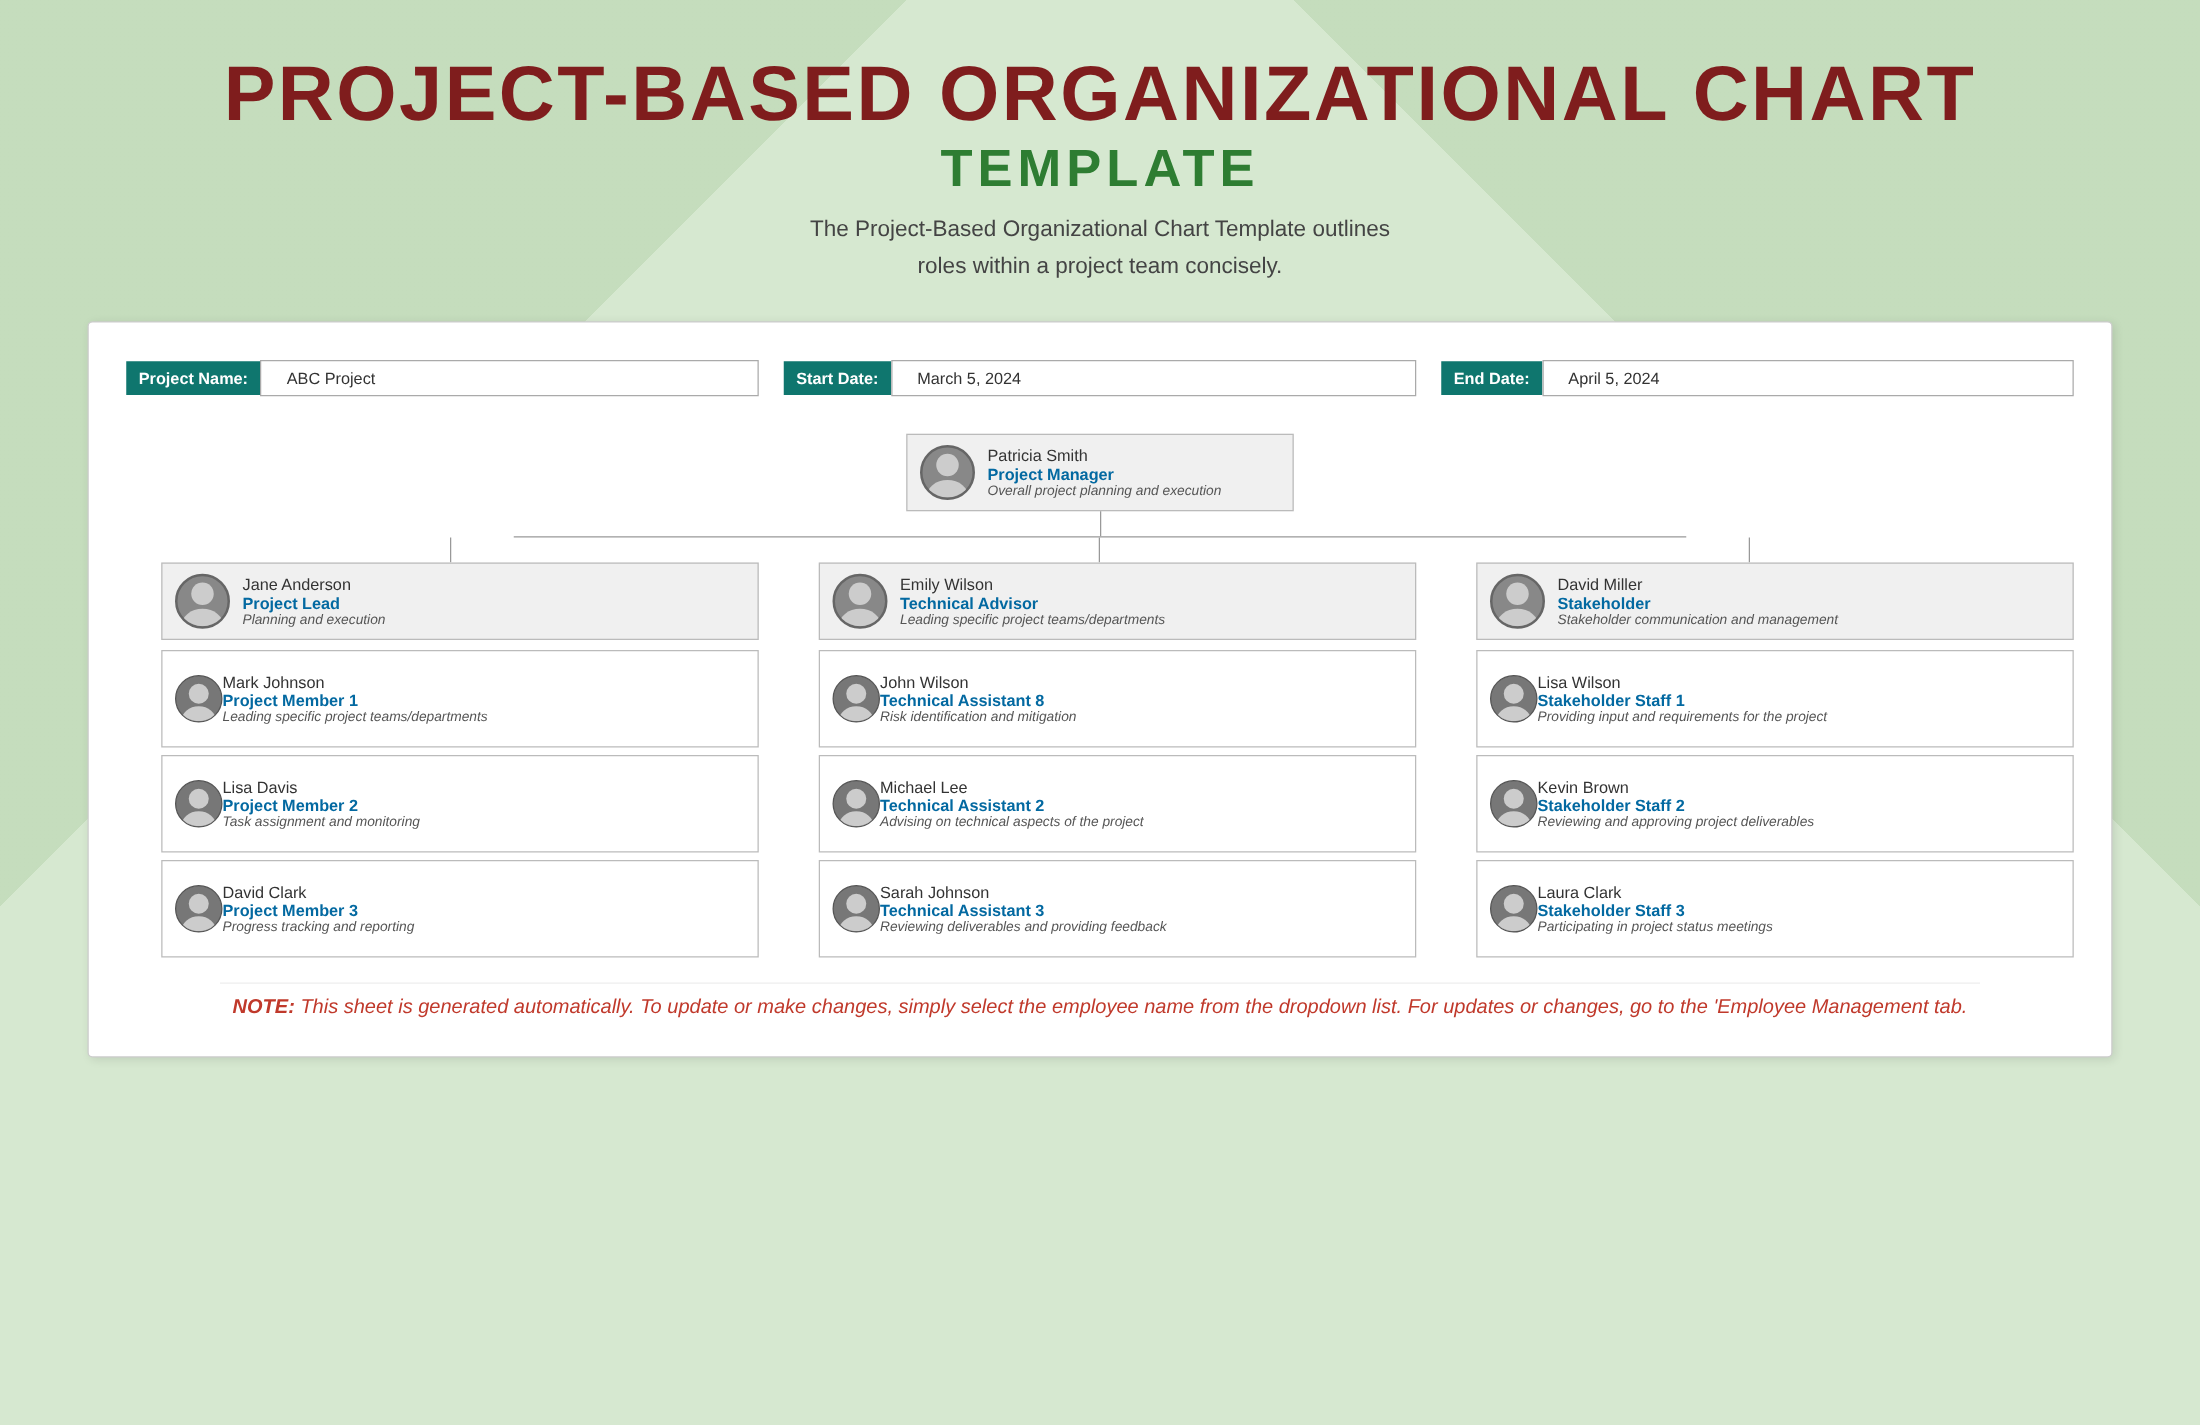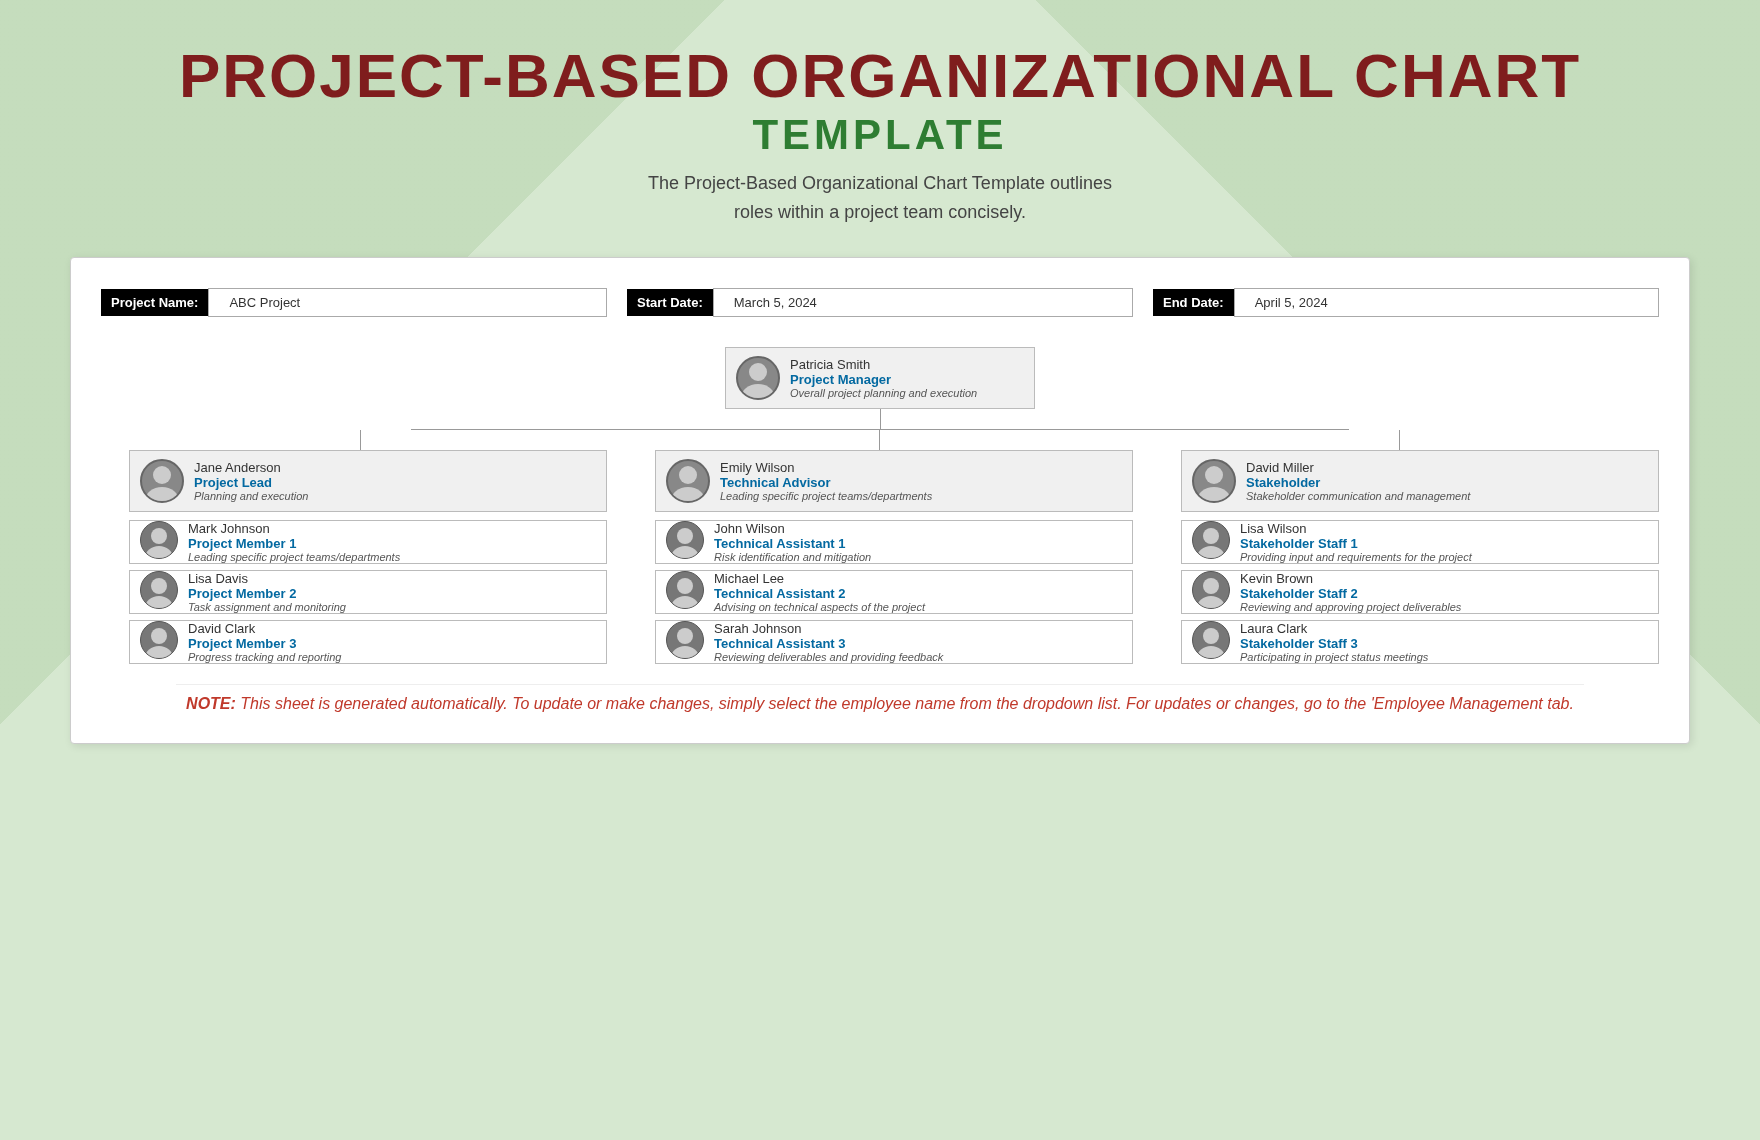--- a/index.html
+++ b/index.html
@@ -81,21 +81,21 @@
       gap: 20px;
     }
 
     .info-field {
       display: flex;
       align-items: center;
       flex: 1;
     }
 
     .info-label {
-      background: #000000;
+      background: #0f766e;
       color: white;
       font-size: 13px;
       font-weight: bold;
       padding: 6px 10px;
       white-space: nowrap;
     }
 
     .info-value {
       border: 1px solid #aaa;
       padding: 6px 20px;
@@ -236,25 +236,24 @@
     .members-list {
       width: 100%;
       display: flex;
       flex-direction: column;
       gap: 6px;
       margin-top: 8px;
     }
 
     .member-item {
       display: flex;
-      align-items: flex-start;
+      align-items: center;
       border: 1px solid #bbb;
       background: white;
-      padding: 0 10px;
-      gap: 10px;
+      padding: 17px 10px;
       width: 100%;
     }
 
     .small-avatar {
       width: 38px;
       height: 38px;
       border-radius: 50%;
       background: #777;
       overflow: hidden;
       flex-shrink: 0;
@@ -413,21 +412,21 @@
         <div class="members-list">
           <div class="member-item">
             <div class="small-avatar">
               <svg viewBox="0 0 28 32" fill="none" xmlns="http://www.w3.org/2000/svg">
                 <circle cx="14" cy="10" r="8" fill="#ccc"></circle>
                 <ellipse cx="14" cy="32" rx="14" ry="12" fill="#ccc"></ellipse>
               </svg>
             </div>
             <div class="person-info">
               <span class="person-name">John Wilson</span>
-              <span class="person-role">Technical Assistant 1</span>
+              <span class="person-role">Technical Assistant 8</span>
               <span class="person-desc">Risk identification and mitigation</span>
             </div>
           </div>
           <div class="member-item">
             <div class="small-avatar">
               <svg viewBox="0 0 28 32" fill="none" xmlns="http://www.w3.org/2000/svg">
                 <circle cx="14" cy="10" r="8" fill="#ccc"></circle>
                 <ellipse cx="14" cy="32" rx="14" ry="12" fill="#ccc"></ellipse>
               </svg>
             </div>

